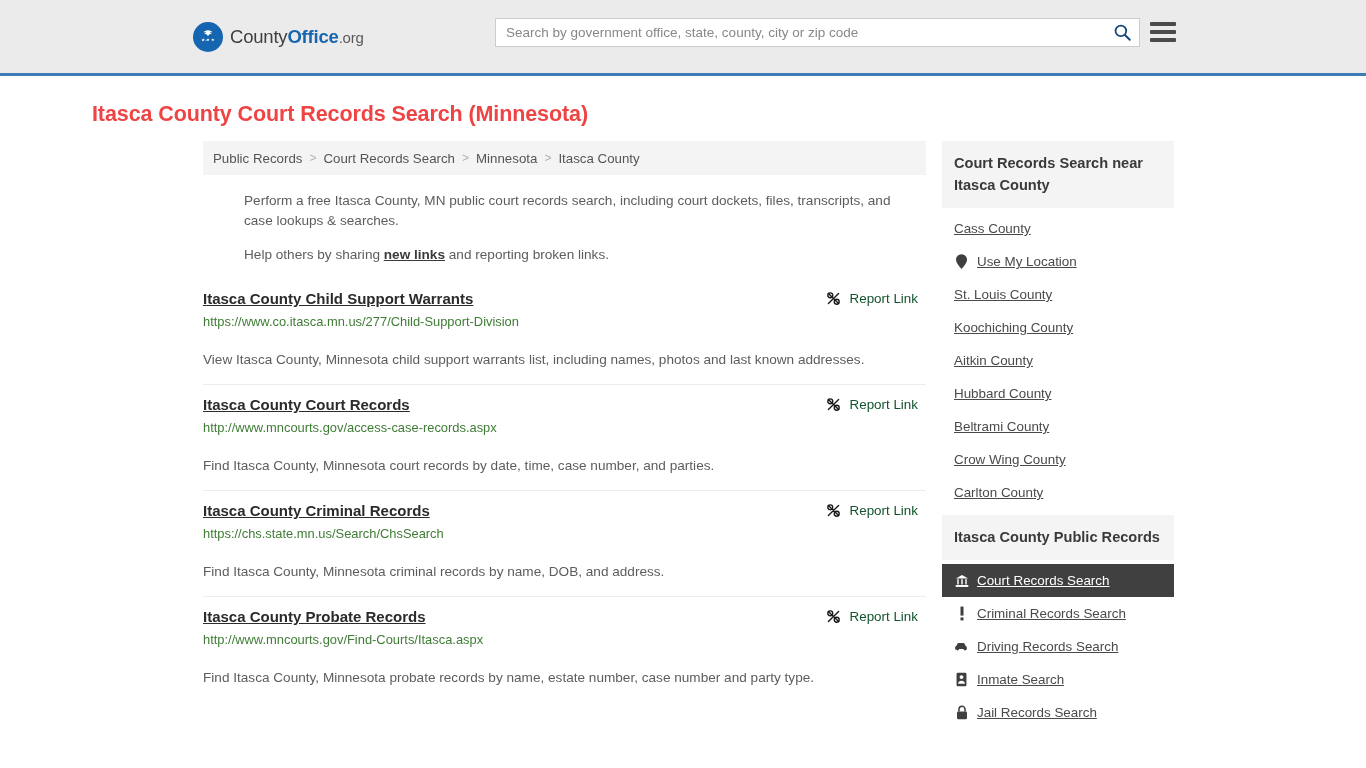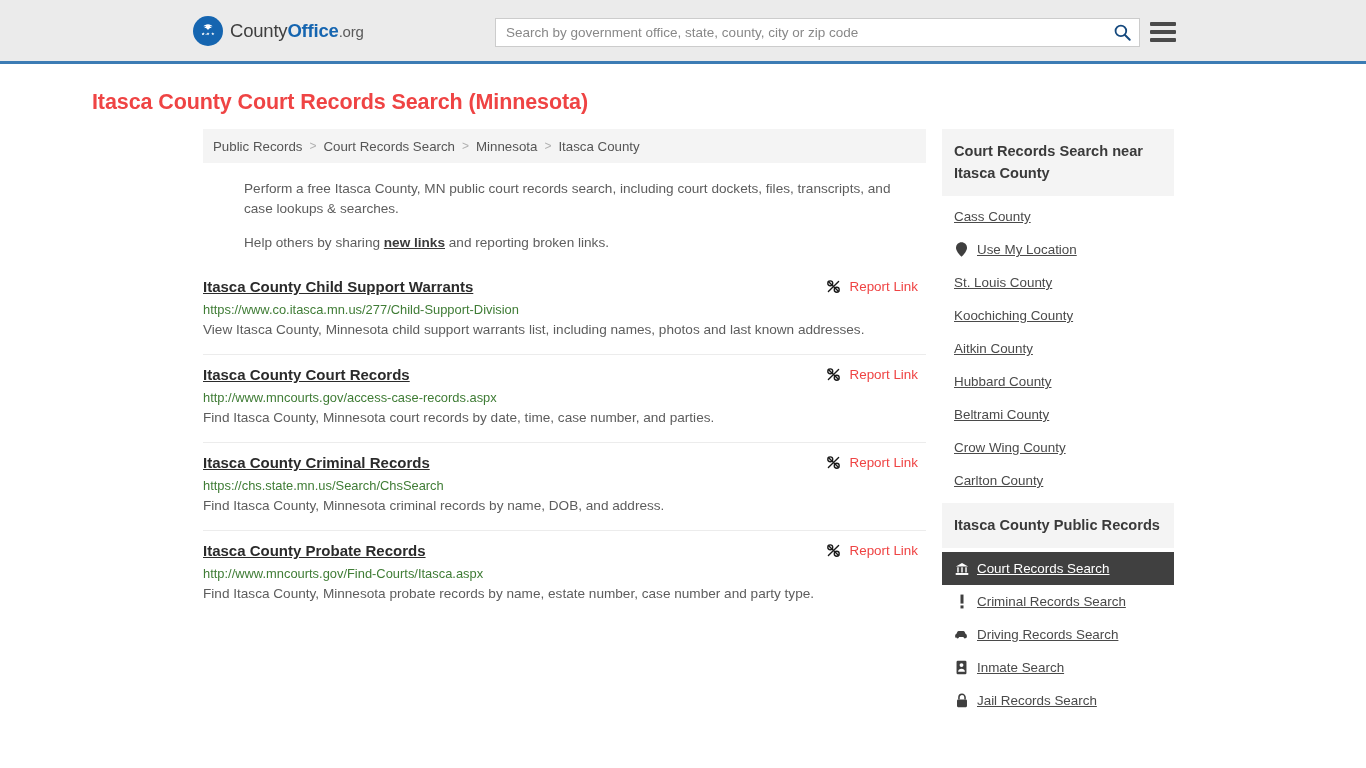--- a/index.html
+++ b/index.html
@@ -6,21 +6,21 @@
   html, body {
     margin: 0; padding: 0;
     width: 1366px; height: 768px;
     background: #ffffff;
     font-family: "Liberation Sans", sans-serif;
     overflow: hidden;
   }
 
   
   .site-header {
-    height: 64px;
+    height: 76px;
     background: #ebebeb;
     border-bottom: 3px solid #3c7cb4;
     display: flex;
     align-items: center;
     position: relative;
   }
   .logo-wrap {
     display: flex;
     align-items: center;
     margin-left: 193px;
@@ -167,39 +167,39 @@
     font-weight: bold;
     color: #2b2b2b;
     text-decoration: underline;
     cursor: pointer;
     line-height: 20px;
   }
   .report-link {
     display: flex;
     align-items: center;
     gap: 8px;
-    color: #ef4444;
+    color: #14532d;
     font-size: 13.4px;
     text-decoration: none;
     cursor: pointer;
     white-space: nowrap;
     padding-top: 1px;
     margin-right: 8px;
   }
   .result-url {
     font-size: 12.9px;
     color: #3f7c35;
     margin-top: 5px;
     line-height: 16px;
   }
   .result-desc {
     font-size: 13.6px;
     color: #5d5d5d;
     line-height: 24px;
-    margin-top: 0;
+    margin-top: 18px;
     padding-right: 18px;
   }
 
   
   .side-card { margin-bottom: 6px; }
   .side-card-head {
     background: #f4f4f4;
     padding: 11px 12px 12px 12px;
     font-size: 14.6px;
     font-weight: bold;

